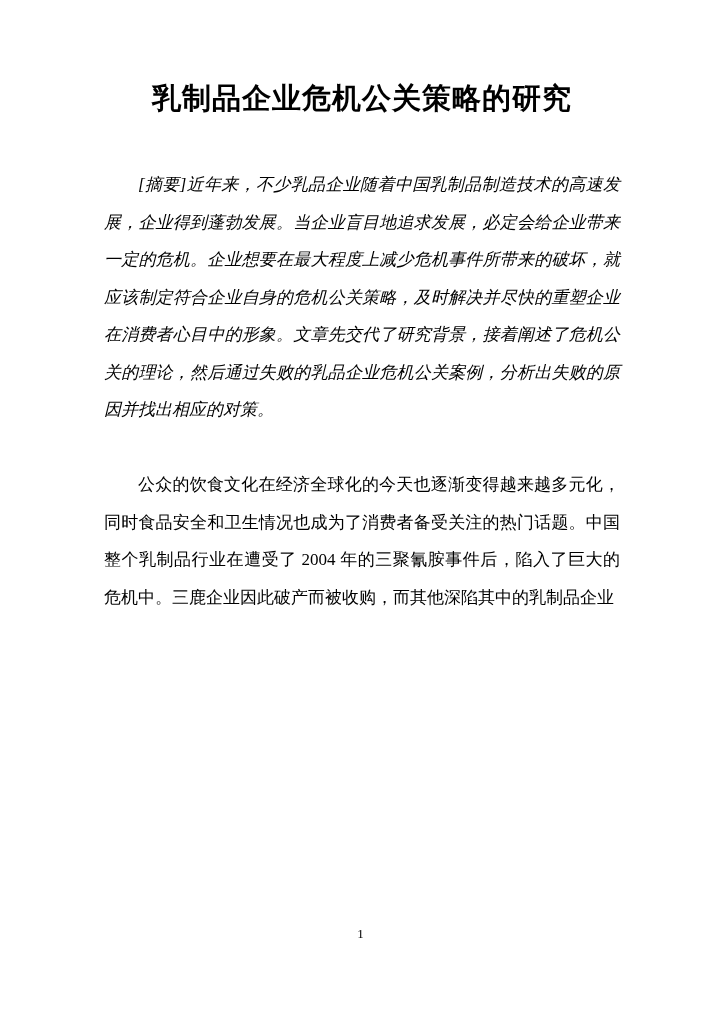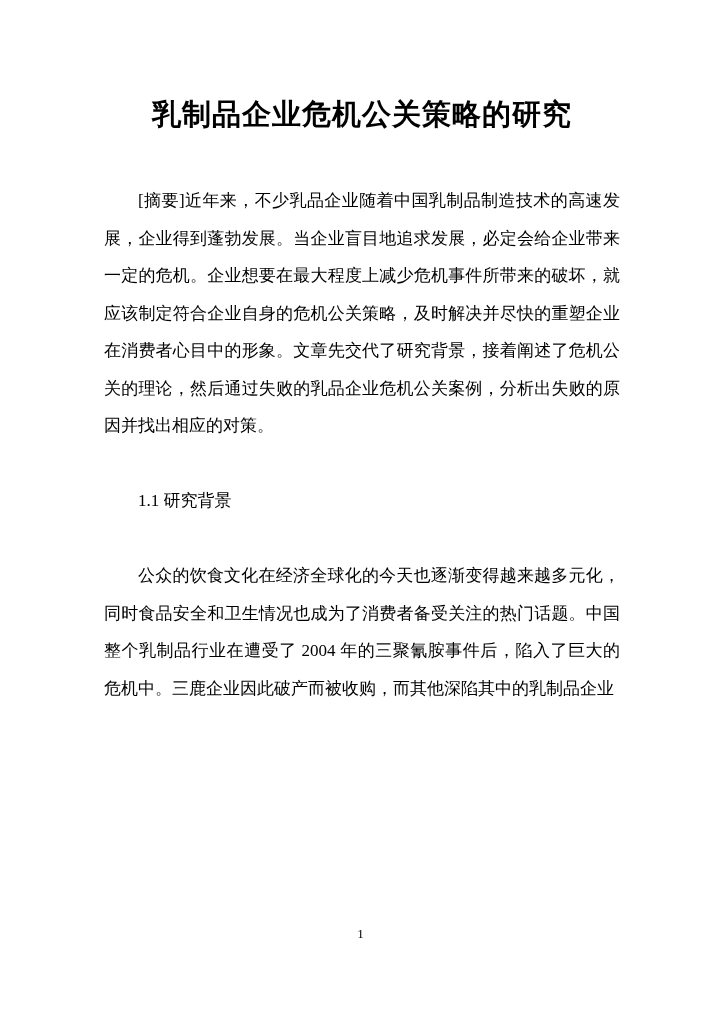--- a/index.html
+++ b/index.html
@@ -11,21 +11,21 @@
     position: relative;
     width: 721px;
     height: 1020px;
     background: #ffffff;
     overflow: hidden;
     font-family: "Liberation Serif", "DejaVu Serif", serif;
     color: #000000;
   }
   .content {
     position: absolute;
-    top: 16px;
+    top: 0;
     left: 104px;
     width: 516px;
   }
   .doc-title {
     margin: 78px 0 0 0;
     font-size: 29px;
     font-weight: 700;
     line-height: 40px;
     text-align: center;
     letter-spacing: 1px;
@@ -33,20 +33,21 @@
   .para {
     margin: 37.5px 0 0 0;
     font-size: 17px;
     line-height: 37.5px;
     text-align: justify;
     text-indent: 34px;
     word-break: break-all;
   }
   .para.first-after-title {
     margin-top: 48px;
+    font-style: italic;
   }
   .page-number {
     position: absolute;
     top: 926px;
     left: 0;
     width: 100%;
     text-align: center;
     font-size: 13px;
     line-height: 16px;
   }
@@ -57,20 +58,19 @@
 <div class="page">
   <div class="content">
 
     <h1 class="doc-title">乳制品企业危机公关策略的研究</h1>
 
     <p class="para first-after-title">[摘要]近年来，不少乳品企业随着中国乳制品制造技术的高速发展，企业得到蓬勃发展。当企业盲目地追求发展，必定会给企业带来一定的危机。企业想要在最大程度上减少危机事件所带来的破坏，就应该制定符合企业自身的危机公关策略，及时解决并尽快的重塑企业在消费者心目中的形象。文章先交代了研究背景，接着阐述了危机公关的理论，然后通过失败的乳品企业危机公关案例，分析出失败的原因并找出相应的对策。</p>
 
 
 
 
-    <p class="para">1.1 研究背景</p>
 
     <p class="para">公众的饮食文化在经济全球化的今天也逐渐变得越来越多元化，同时食品安全和卫生情况也成为了消费者备受关注的热门话题。中国整个乳制品行业在遭受了 2004 年的三聚氰胺事件后，陷入了巨大的危机中。三鹿企业因此破产而被收购，而其他深陷其中的乳制品企业</p>
 
   </div>
 
   <div class="page-number">1</div>
 </div>
 
 </body></html>

